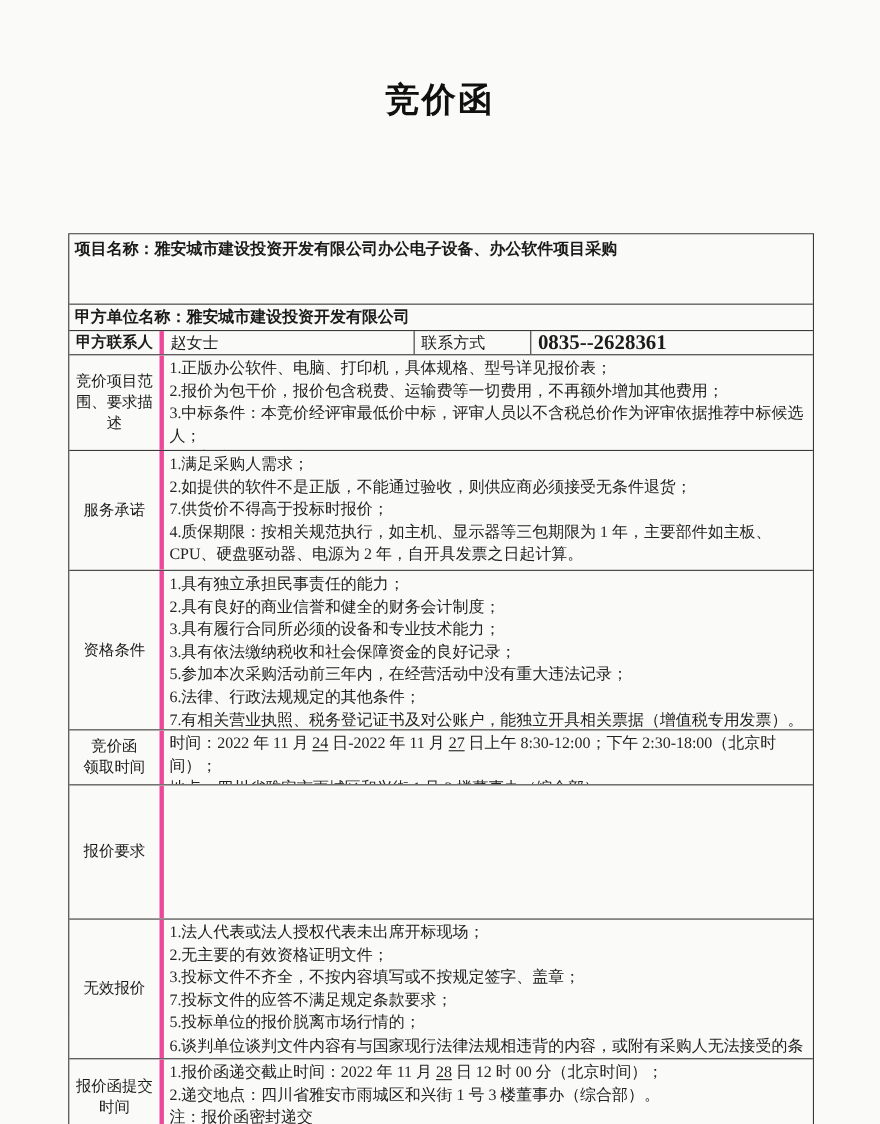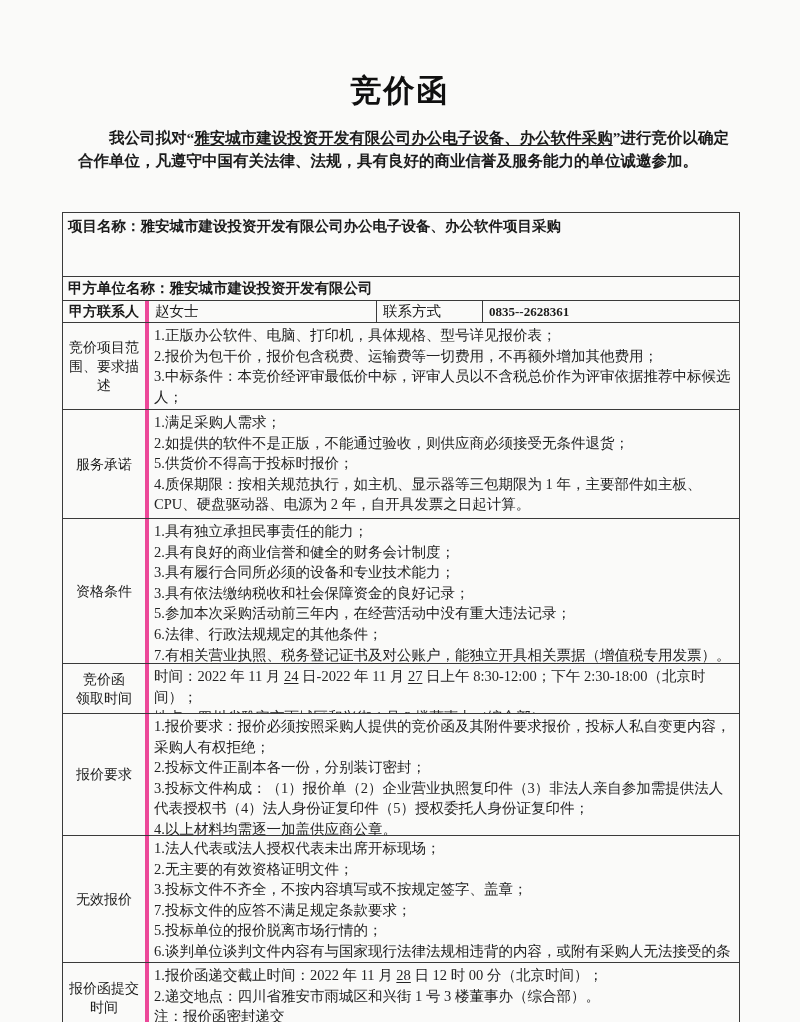--- a/index.html
+++ b/index.html
@@ -84,21 +84,21 @@
     color: #1b1b1b;
     border-right: 1px solid #3a3a3a;
     box-sizing: border-box;
   }
   .cell-name  { flex: 0 0 228px; }
   .cell-method{ flex: 0 0 106px; }
   .cell-phone {
     flex: 1;
     display: flex; align-items: center;
     padding-left: 6px;
-    font-size: 13px;
+    font-size: 19px;
     font-weight: bold;
     color: #1b1b1b;
     box-sizing: border-box;
   }
   
   .h26  { height: 26px; }
   .h24  { height: 24px; margin-top: 37px; }
   .h22  { height: 22px; }
   .h87  { height: 87px; }
   .h109 { height: 109px; }
@@ -109,21 +109,20 @@
   .h68  { height: 71px; }
   u { text-underline-offset: 2px; }
 </style>
 </head>
 <body>
 
 <div class="page">
 
   <div class="doc-title">竞价函</div>
 
-  <div class="intro">我公司拟对“<u>雅安城市建设投资开发有限公司办公电子设备、办公软件采购</u>”进行竞价以确定合作单位，凡遵守中国有关法律、法规，具有良好的商业信誉及服务能力的单位诚邀参加。</div>
 
   <div class="bid-table">
 
     <div class="t-row first h26">
       <div class="full-cell">项目名称：雅安城市建设投资开发有限公司办公电子设备、办公软件项目采购</div>
     </div>
 
     <div class="t-row h24">
       <div class="full-cell">甲方单位名称：雅安城市建设投资开发有限公司</div>
     </div>
@@ -144,21 +143,21 @@
           <div>3.中标条件：本竞价经评审最低价中标，评审人员以不含税总价作为评审依据推荐中标候选人；</div>
           <div>4.最高总限价（含税价）：109956 元（大写：壹拾万零玖仟玖佰伍拾陆元整）。</div>
         </div>
     </div>
 
     <div class="t-row h109">
       <div class="cell-label">服务承诺</div>
       <div class="cell-lines">
           <div>1.满足采购人需求；</div>
           <div>2.如提供的软件不是正版，不能通过验收，则供应商必须接受无条件退货；</div>
-          <div>5.供货价不得高于投标时报价；</div>
+          <div>7.供货价不得高于投标时报价；</div>
           <div>4.质保期限：按相关规范执行，如主机、显示器等三包期限为 1 年，主要部件如主板、CPU、硬盘驱动器、电源为 2 年，自开具发票之日起计算。</div>
         </div>
     </div>
 
     <div class="t-row h145">
       <div class="cell-label">资格条件</div>
       <div class="cell-lines">
           <div>1.具有独立承担民事责任的能力；</div>
           <div>2.具有良好的商业信誉和健全的财务会计制度；</div>
           <div>3.具有履行合同所必须的设备和专业技术能力；</div>
@@ -173,26 +172,20 @@
       <div class="cell-label">竞价函
 领取时间</div>
       <div class="cell-lines">
           <div>时间：2022 年 11 月 <u>24</u> 日-2022 年 11 月 <u>27</u> 日上午 8:30-12:00；下午 2:30-18:00（北京时间）；</div>
           <div>地点：四川省雅安市雨城区和兴街 1 号 3 楼董事办（综合部）。</div>
         </div>
     </div>
 
     <div class="t-row h122">
       <div class="cell-label">报价要求</div>
-      <div class="cell-lines">
-          <div>1.报价要求：报价必须按照采购人提供的竞价函及其附件要求报价，投标人私自变更内容，采购人有权拒绝；</div>
-          <div>2.投标文件正副本各一份，分别装订密封；</div>
-          <div>3.投标文件构成：（1）报价单（2）企业营业执照复印件（3）非法人亲自参加需提供法人代表授权书（4）法人身份证复印件（5）授权委托人身份证复印件；</div>
-          <div>4.以上材料均需逐一加盖供应商公章。</div>
-        </div>
     </div>
 
     <div class="t-row h127">
       <div class="cell-label">无效报价</div>
       <div class="cell-lines">
           <div>1.法人代表或法人授权代表未出席开标现场；</div>
           <div>2.无主要的有效资格证明文件；</div>
           <div>3.投标文件不齐全，不按内容填写或不按规定签字、盖章；</div>
           <div>7.投标文件的应答不满足规定条款要求；</div>
           <div>5.投标单位的报价脱离市场行情的；</div>

